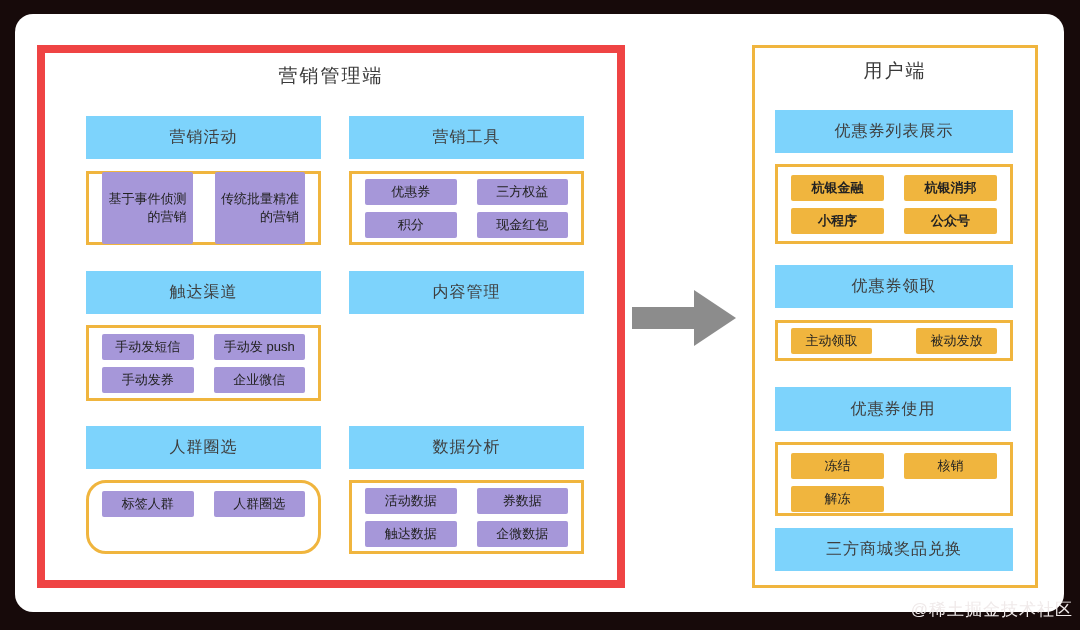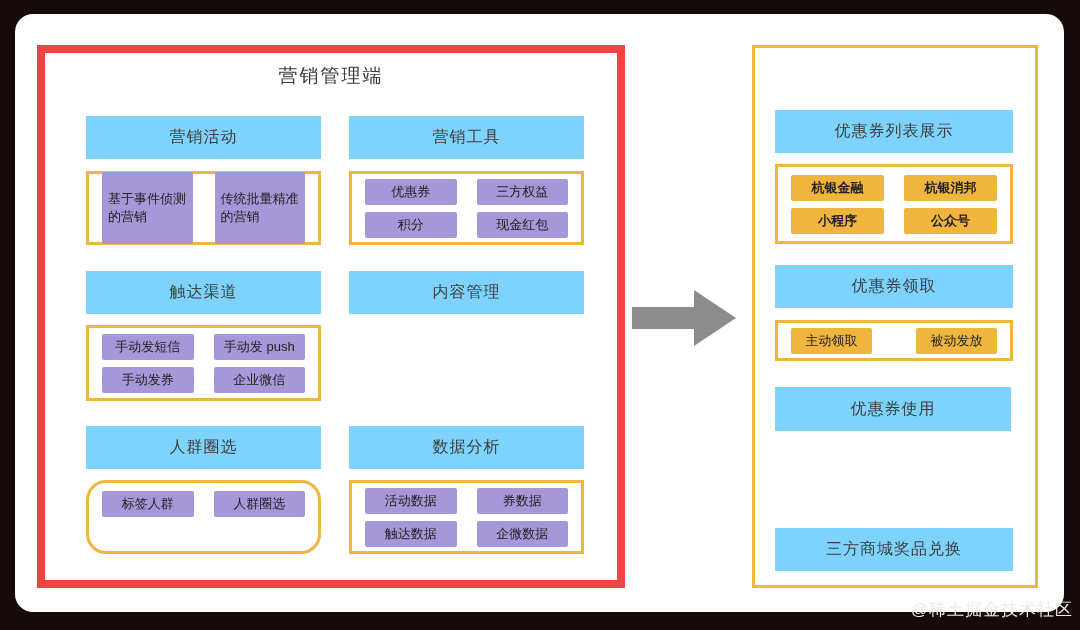--- a/index.html
+++ b/index.html
@@ -37,21 +37,21 @@
   .grid-campaign{
     display:grid;grid-template-columns:1fr 1fr;column-gap:22px;
     padding:9px 13px;box-sizing:border-box;height:100%;align-content:center;
   }
   .chip{
     display:flex;align-items:center;justify-content:center;
     font-size:13px;color:#222222;border-radius:2px;height:26px;
     white-space:nowrap;
   }
   .chip-2line{
-    height:56px;line-height:1.4;text-align:left;padding:8px 6px;
+    height:56px;line-height:1.4;text-align:right;padding:8px 6px;
     white-space:normal;
   }
   .purple{background:#a697d9;}
   .orange{background:#f0b53e;}
   .arrow{position:absolute;left:632px;top:290px;}
   .watermark{
     position:absolute;top:598px;right:7px;
     font-size:17px;color:#f0eaea;letter-spacing:1px;
   }
 </style>
@@ -110,37 +110,45 @@
       <div class="chip purple">企微数据</div>
     </div>
   </div>
 </div>
 
 <svg class="arrow" width="104" height="56" viewBox="0 0 104 56">
   <polygon points="0,17 62,17 62,0 104,28 62,56 62,39 0,39" fill="#8c8c8c"></polygon>
 </svg>
 
 <div class="panel panel-right">
+  <div class="panel-title">用户端</div>
 
   <div class="sec-header" style="left:20px;top:62px;width:238px;height:43px;">优惠券列表展示</div>
   <div class="sub-box" style="left:20px;top:116px;width:238px;height:80px;font-weight:bold;">
     <div class="grid2">
       <div class="chip orange">杭银金融</div>
       <div class="chip orange">杭银消邦</div>
       <div class="chip orange">小程序</div>
       <div class="chip orange">公众号</div>
     </div>
   </div>
 
   <div class="sec-header" style="left:20px;top:217px;width:238px;height:43px;">优惠券领取</div>
   <div class="sub-box" style="left:20px;top:272px;width:238px;height:41px;">
     <div class="grid2" style="padding:5px 13px;gap:44px;">
       <div class="chip orange">主动领取</div>
       <div class="chip orange">被动发放</div>
     </div>
   </div>
 
   <div class="sec-header" style="left:20px;top:339px;width:236px;height:44px;">优惠券使用</div>
+  <div class="sub-box" style="left:20px;top:394px;width:238px;height:74px;">
+    <div class="grid2 align-start">
+      <div class="chip orange">冻结</div>
+      <div class="chip orange">核销</div>
+      <div class="chip orange">解冻</div>
+    </div>
+  </div>
 
   <div class="sec-header" style="left:20px;top:480px;width:238px;height:43px;">三方商城奖品兑换</div>
 </div>
 
 <div class="watermark">@稀土掘金技术社区</div>
 
 </body></html>

